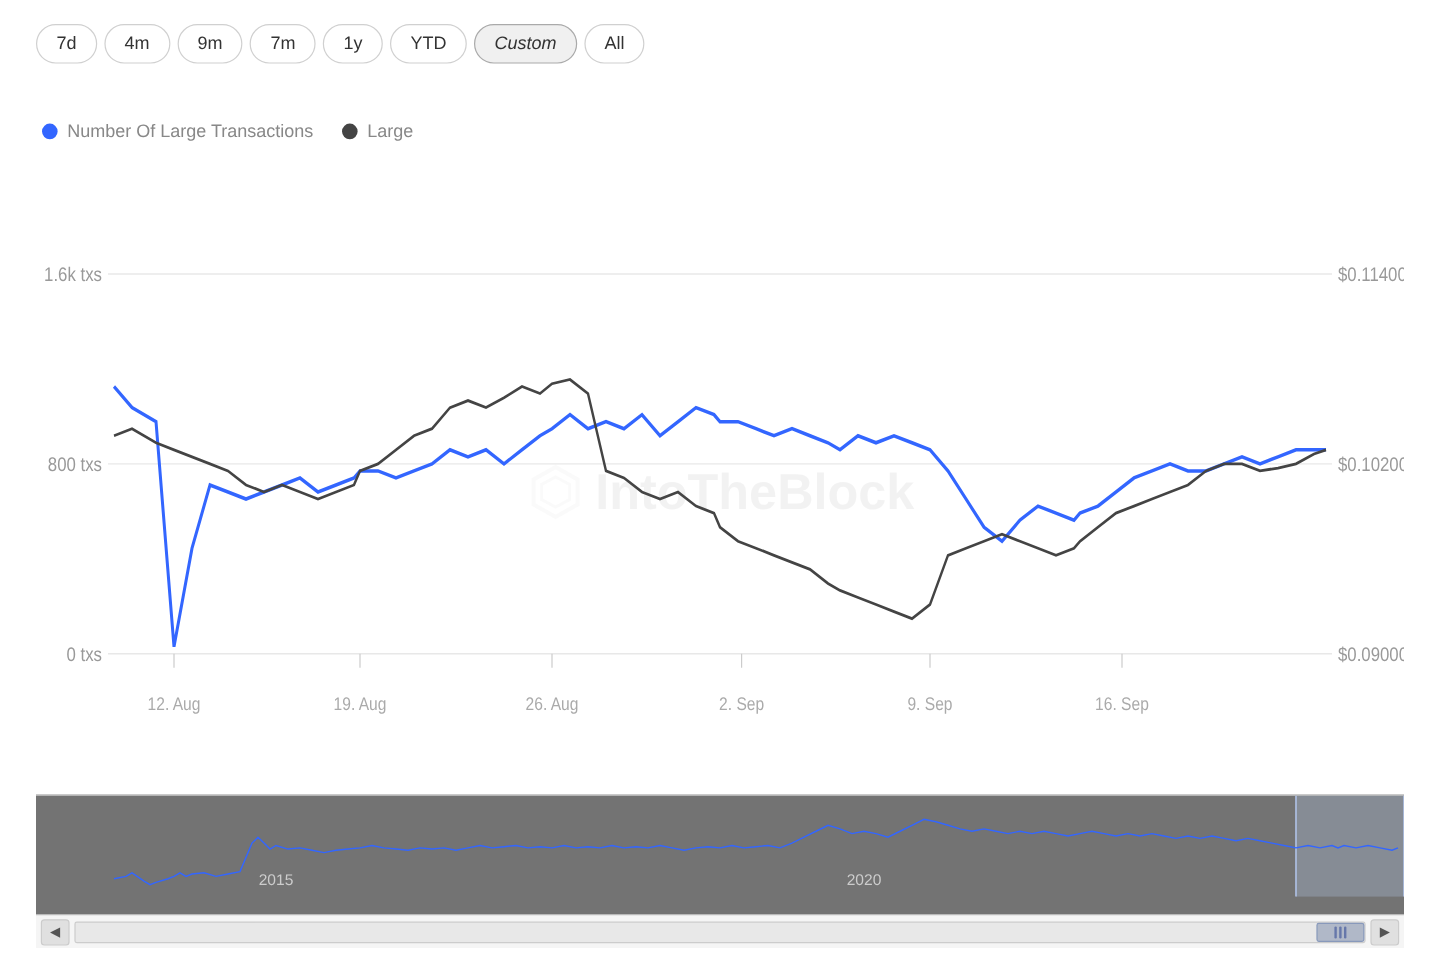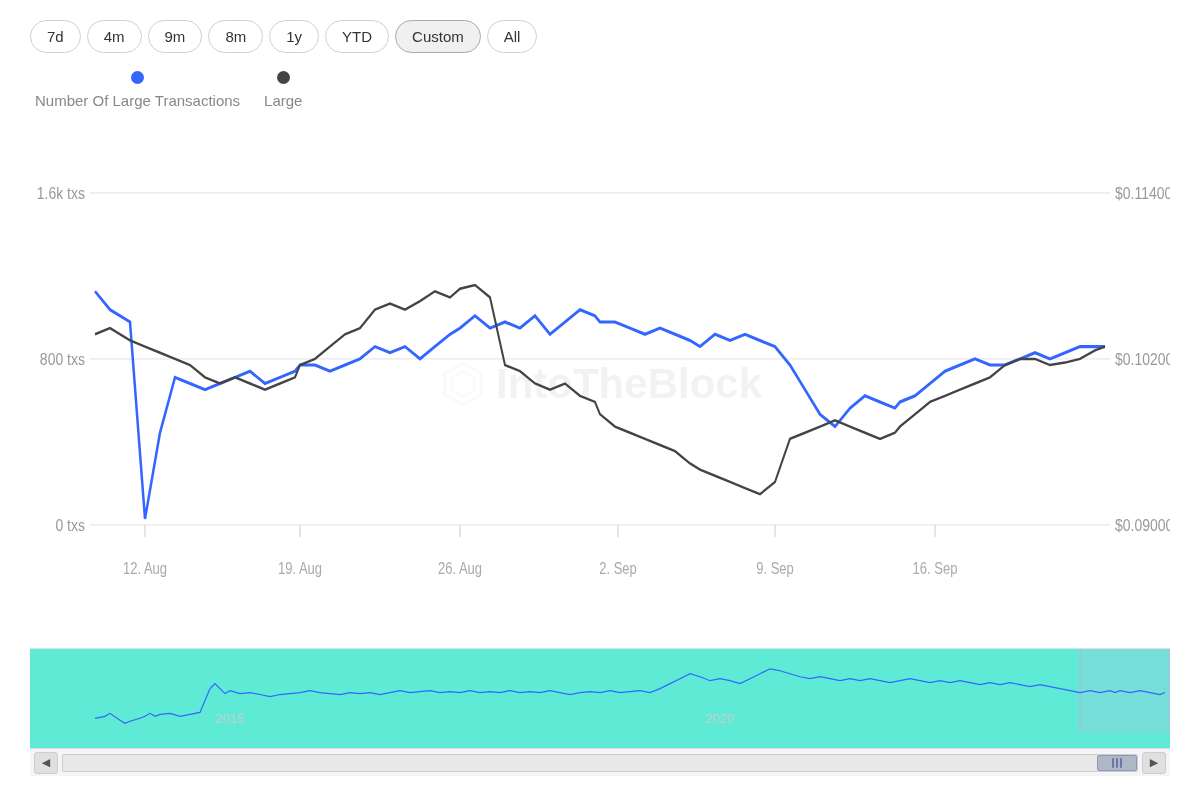--- a/index.html
+++ b/index.html
@@ -7,23 +7,24 @@
       font-family: -apple-system, BlinkMacSystemFont, 'Segoe UI', sans-serif;
       background: #fff;
       width: 1200px;
       height: 800px;
       overflow: hidden;
     }
     .container {
       width: 1200px;
       height: 800px;
       background: #fff;
-      padding: 20px 30px 24px 30px;
+      padding: 20px 30px 10px 30px;
       display: flex;
       flex-direction: column;
+      gap: 30px;
     }
     
     .time-buttons {
       display: flex;
       gap: 6px;
       margin-bottom: 18px;
       flex-wrap: wrap;
     }
     .time-btn {
       padding: 7px 16px;
@@ -31,36 +32,36 @@
       border-radius: 20px;
       background: #fff;
       color: #333;
       font-size: 15px;
       cursor: pointer;
       font-weight: 500;
     }
     .time-btn.active {
       background: #f0f0f0;
       border-color: #aaa;
+      font-style: italic;
     }
     
     .legend {
       display: flex;
       align-items: center;
       gap: 24px;
       margin-bottom: 10px;
       padding-left: 5px;
     }
     .legend-item {
       display: flex;
       align-items: center;
       gap: 8px;
       font-size: 15px;
       color: #888;
-      flex-direction: column;
     }
     .legend-dot {
       width: 13px;
       height: 13px;
       border-radius: 50%;
     }
     .legend-dot.blue { background: #3366ff; }
     .legend-dot.dark { background: #444; }
 
     
@@ -98,21 +99,21 @@
     .watermark-hex {
       width: 50px;
       height: 50px;
       opacity: 0.5;
     }
     
     .navigator {
       height: 100px;
       border-top: 1px solid #e0e0e0;
       position: relative;
-      background: #5eead4;
+      background: #737373;
     }
     svg.nav-chart {
       width: 100%;
       height: 100%;
     }
     
     .scrollbar-area {
       height: 28px;
       border-top: 1px solid #ddd;
       background: #f5f5f5;
@@ -170,21 +171,21 @@
   </style>
 </head>
 <body>
 
 <div class="container">
 
   <div class="time-buttons">
   <button class="time-btn">7d</button>
       <button class="time-btn">4m</button>
       <button class="time-btn">9m</button>
-      <button class="time-btn">8m</button>
+      <button class="time-btn">7m</button>
       <button class="time-btn">1y</button>
       <button class="time-btn">YTD</button>
       <button class="time-btn active">Custom</button>
       <button class="time-btn">All</button>
     </div>
 
   <div class="legend">
     <div class="legend-item">
       <div class="legend-dot blue"></div>
       <span>Number Of Large Transactions</span>

